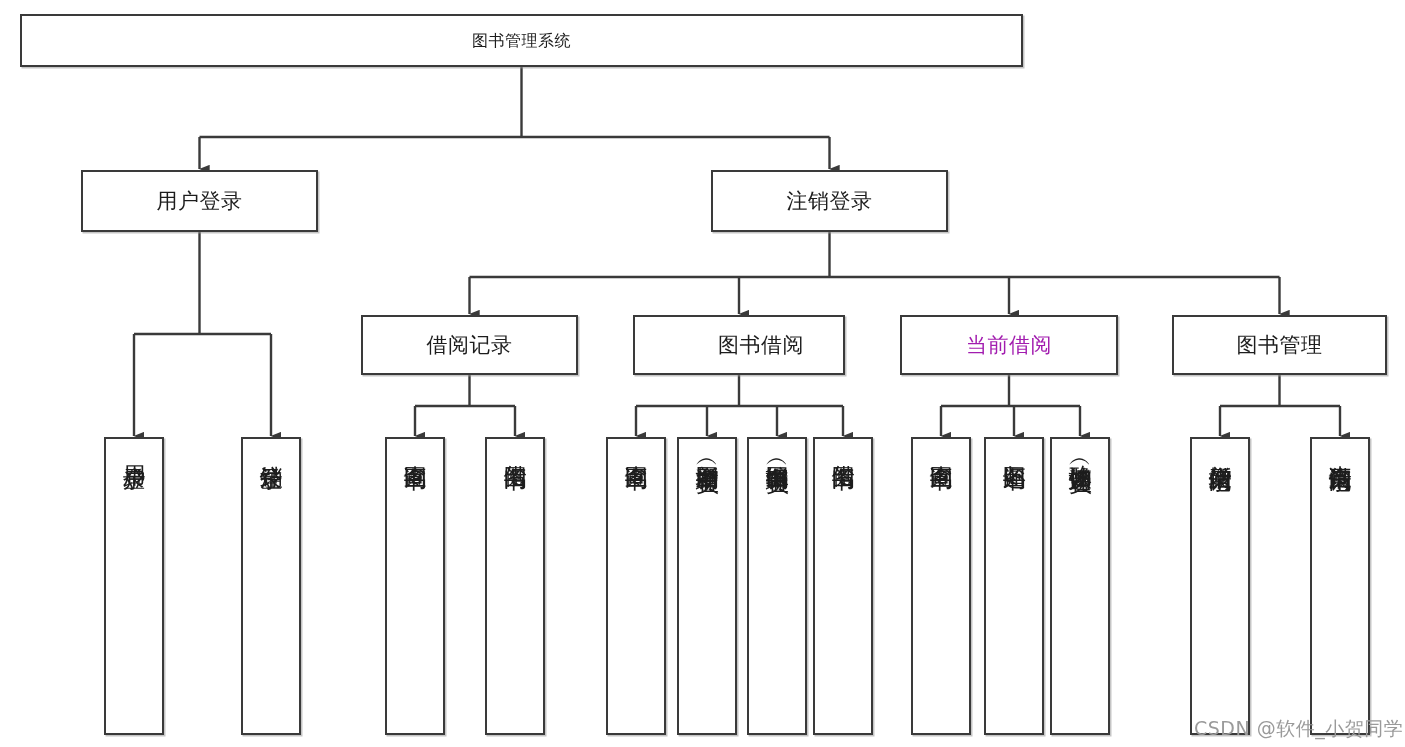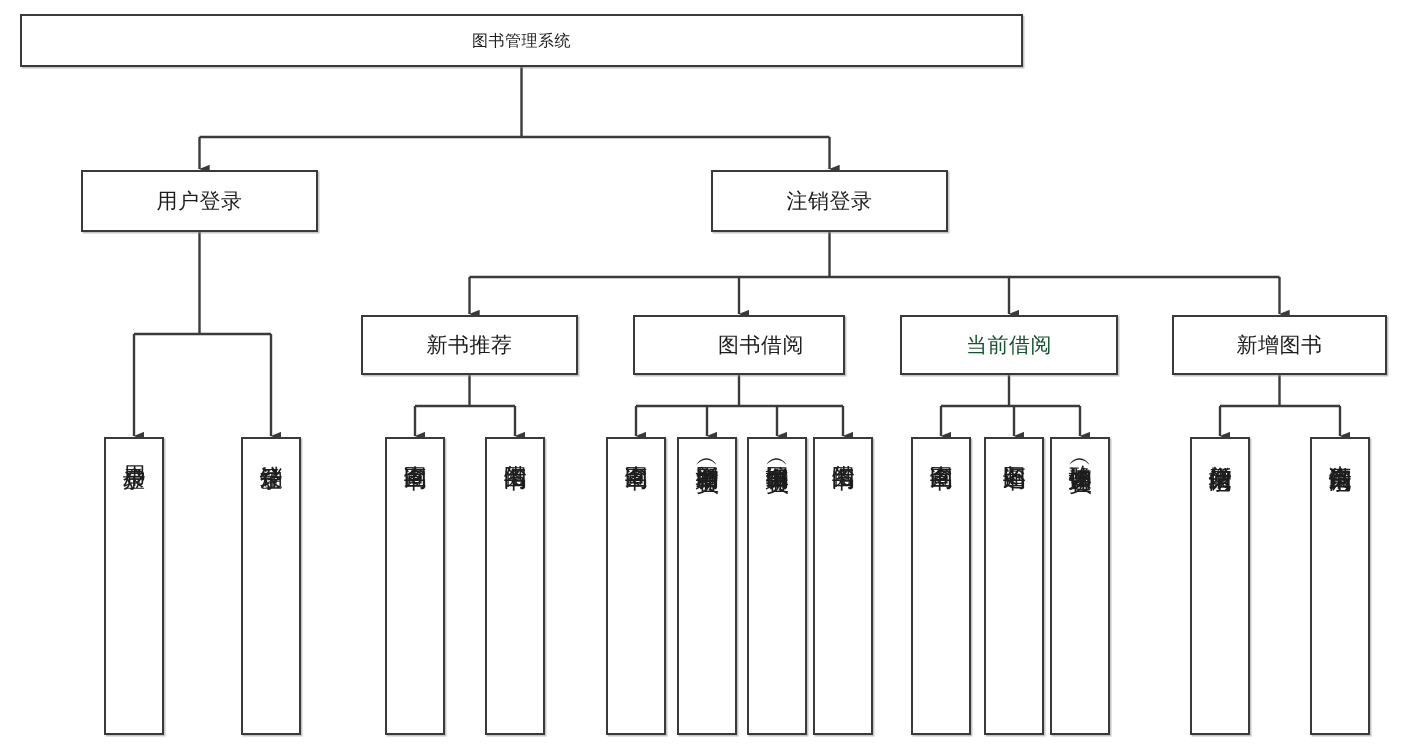--- a/index.html
+++ b/index.html
@@ -125,30 +125,30 @@
       <div class="node h root" style="left: 20px; top: 14px; width: 1003px; height: 53px; border-color: rgb(58, 58, 58); background: rgb(255, 255, 255); color: rgb(29, 29, 29);">
         <span class="node-label">图书管理系统</span>
       </div>
       <div class="node h" style="left: 81px; top: 170px; width: 237px; height: 62px; border-color: rgb(58, 58, 58); background: rgb(255, 255, 255); color: rgb(29, 29, 29);">
         <span class="node-label">用户登录</span>
       </div>
       <div class="node h" style="left: 711px; top: 170px; width: 237px; height: 62px; border-color: rgb(58, 58, 58); background: rgb(255, 255, 255); color: rgb(29, 29, 29);">
         <span class="node-label">注销登录</span>
       </div>
       <div class="node h" style="left: 361px; top: 315px; width: 217px; height: 60px; border-color: rgb(58, 58, 58); background: rgb(255, 255, 255); color: rgb(29, 29, 29);">
-        <span class="node-label">新书推荐</span>
+        <span class="node-label">借阅记录</span>
       </div>
       <div class="node h" style="left: 633px; top: 315px; width: 212px; height: 60px; border-color: rgb(58, 58, 58); background: rgb(255, 255, 255); color: rgb(29, 29, 29); padding-left: 44px;">
         <span class="node-label">图书借阅</span>
       </div>
-      <div class="node h" style="left: 900px; top: 315px; width: 218px; height: 60px; border-color: rgb(58, 58, 58); background: rgb(255, 255, 255); color: #14532d;">
+      <div class="node h" style="left: 900px; top: 315px; width: 218px; height: 60px; border-color: rgb(58, 58, 58); background: rgb(255, 255, 255); color: #a21caf;">
         <span class="node-label">当前借阅</span>
       </div>
       <div class="node h" style="left: 1172px; top: 315px; width: 215px; height: 60px; border-color: rgb(58, 58, 58); background: rgb(255, 255, 255); color: rgb(29, 29, 29);">
-        <span class="node-label">新增图书</span>
+        <span class="node-label">图书管理</span>
       </div>
       <div class="node v" style="left: 104px; top: 437px; width: 60px; height: 298px; border-color: rgb(58, 58, 58); background: rgb(255, 255, 255); color: rgb(29, 29, 29);">
         <span class="node-label">用户登录</span>
       </div>
       <div class="node v" style="left: 241px; top: 437px; width: 60px; height: 298px; border-color: rgb(58, 58, 58); background: rgb(255, 255, 255); color: rgb(29, 29, 29);">
         <span class="node-label">注销登录</span>
       </div>
       <div class="node v" style="left: 385px; top: 437px; width: 60px; height: 298px; border-color: rgb(58, 58, 58); background: rgb(255, 255, 255); color: rgb(29, 29, 29);">
         <span class="node-label">查询图书</span>
       </div>
@@ -177,14 +177,15 @@
         <span class="node-label">确认归还（管理员）</span>
       </div>
       <div class="node v" style="left: 1190px; top: 437px; width: 60px; height: 298px; border-color: rgb(58, 58, 58); background: rgb(255, 255, 255); color: rgb(29, 29, 29);">
         <span class="node-label">新增借阅记录</span>
       </div>
       <div class="node v" style="left: 1310px; top: 437px; width: 60px; height: 298px; border-color: rgb(58, 58, 58); background: rgb(255, 255, 255); color: rgb(29, 29, 29);">
         <span class="node-label">查询借阅记录</span>
       </div>
     </div>
 
+  <div class="watermark" style="left: 1194px; top: 716px; color: rgb(154, 154, 154);">CSDN @软件_小贺同学</div>
 
 </div>
 
 </body></html>

